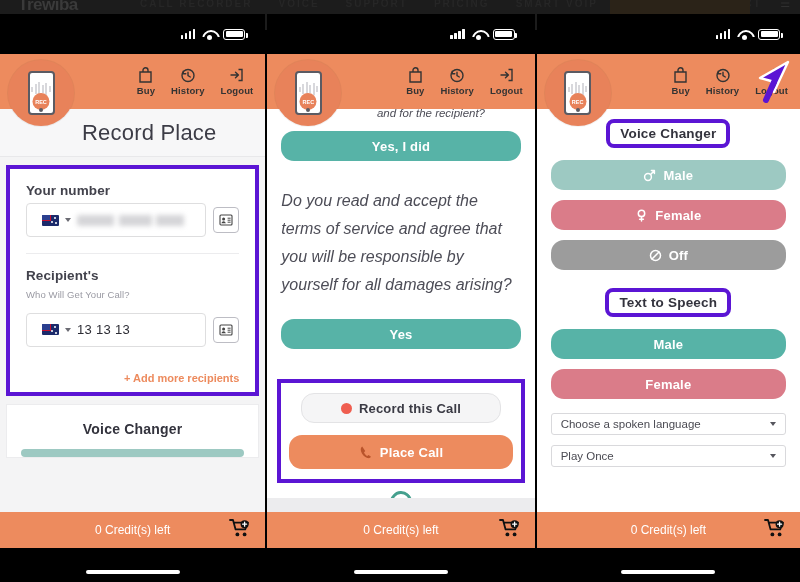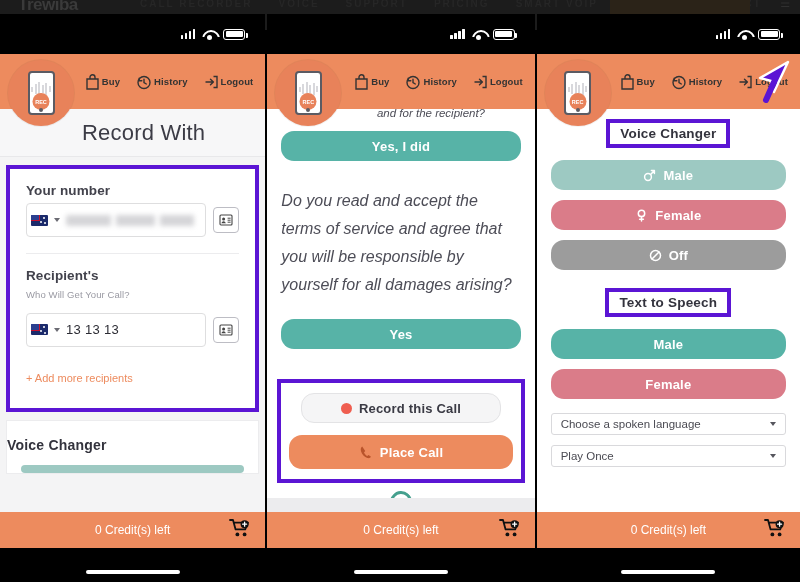--- a/index.html
+++ b/index.html
@@ -89,21 +89,21 @@
 
   
   .app-header {
     position: relative; height: 55px; background: #ed8b5e;
     flex: 0 0 auto;
     display: flex; align-items: center; justify-content: flex-end;
     padding-right: 12px;
   }
   .hdr-icons { display: flex; gap: 16px; align-items: flex-start; }
   .hdr-item {
-    display: flex; flex-direction: row; align-items: center;
+    display: flex; flex-direction: column; align-items: center;
     gap: 2px; color: #2f2f2f;
   }
   .hdr-item svg { display: block; }
   .hdr-label { font-size: 9.5px; font-weight: 600; color: #333; letter-spacing: .1px; }
 
   
   .avatar {
     position: absolute; left: 8px; top: 6px;
     width: 66px; height: 66px; border-radius: 50%;
     background: #e8825a;
@@ -171,21 +171,21 @@
     margin-bottom: 5px; letter-spacing: .1px;
   }
   .field-hint {
     font-size: 9.5px; color: #9a9aa3; line-height: 1.55;
     margin-bottom: 10px; letter-spacing: .1px;
   }
   .input-row { display: flex; align-items: center; gap: 7px; }
   .phone-input {
     flex: 1 1 auto; height: 34px;
     border: 1px solid #dededf; border-radius: 4px; background: #fff;
-    display: flex; align-items: center; padding: 0 4px; gap: 6px;
+    display: flex; align-items: center; padding: 0 15px; gap: 6px;
   }
   .flag {
     width: 17px; height: 11px; position: relative; flex: 0 0 auto;
     background: #1b2a6b; border-radius: 1px; overflow: hidden;
   }
   .flag::before {
     content: ""; position: absolute; left: 0; top: 0;
     width: 8px; height: 5.5px; background: #2b3f8f;
     border-right: .8px solid #c8102e; border-bottom: .8px solid #c8102e;
   }
@@ -206,28 +206,29 @@
     filter: blur(2.4px);
   }
   .num-text { font-size: 13px; color: #2c2c34; font-weight: 500; letter-spacing: .3px; }
   .contact-btn {
     width: 26px; height: 26px; flex: 0 0 auto;
     border: 1px solid #bdbdc4; border-radius: 4px; background: #fff;
     display: flex; align-items: center; justify-content: center;
   }
   .divider { height: 1px; background: #ececee; margin: 0 16px; }
   .add-more {
-    font-size: 11px; color: #ed8b5e; font-weight: 400;
-    padding: 9px 16px 24px;
+    font-size: 11px; color: #ed8b5e; font-weight: 700;
+    padding: 9px 16px 8px;
+    text-align: right;
   }
 
   
   .section-head {
-    text-align: left; font-size: 14px; font-weight: bold;
-    color: #33333d; padding: 16px 0 12px; letter-spacing: .2px;
+    text-align: center; font-size: 14px; font-weight: bold;
+    color: #33333d; padding: 16px 0 12px; letter-spacing: .2px; border-radius: 8px;
   }
   .section-head.boxed {
     display: inline-block; border: 4px solid #5b15d4; background: #fff;
     padding: 4px 12px; font-size: 13.5px;
   }
   .center { text-align: center; }
 
   
   .btn {
     display: flex; align-items: center; justify-content: center; gap: 7px;
@@ -365,21 +366,21 @@
           <svg width="15" height="16" viewBox="0 0 15 16">
               <path d="M9.5 2.5h3.5v11H9.5" fill="none" stroke="#333" stroke-width="1.4"></path>
               <path d="M2 8h7M6.5 5.2 9.4 8l-2.9 2.8" fill="none" stroke="#333" stroke-width="1.4" stroke-linecap="round" stroke-linejoin="round"></path>
             </svg>
           <span class="hdr-label">Logout</span>
         </div>
       </div>
     </div>
 
     <div class="title-strip">
-      <h1>Record With</h1>
+      <h1>Record Place</h1>
     </div>
 
     <div class="body">
       <div class="hl" style="margin:8px 6px 0;">
         <div class="field-block">
           <div class="field-label">Your number</div>
           <div class="input-row">
             <div class="phone-input">
               <span class="flag">
                   <i class="star s1"></i>

